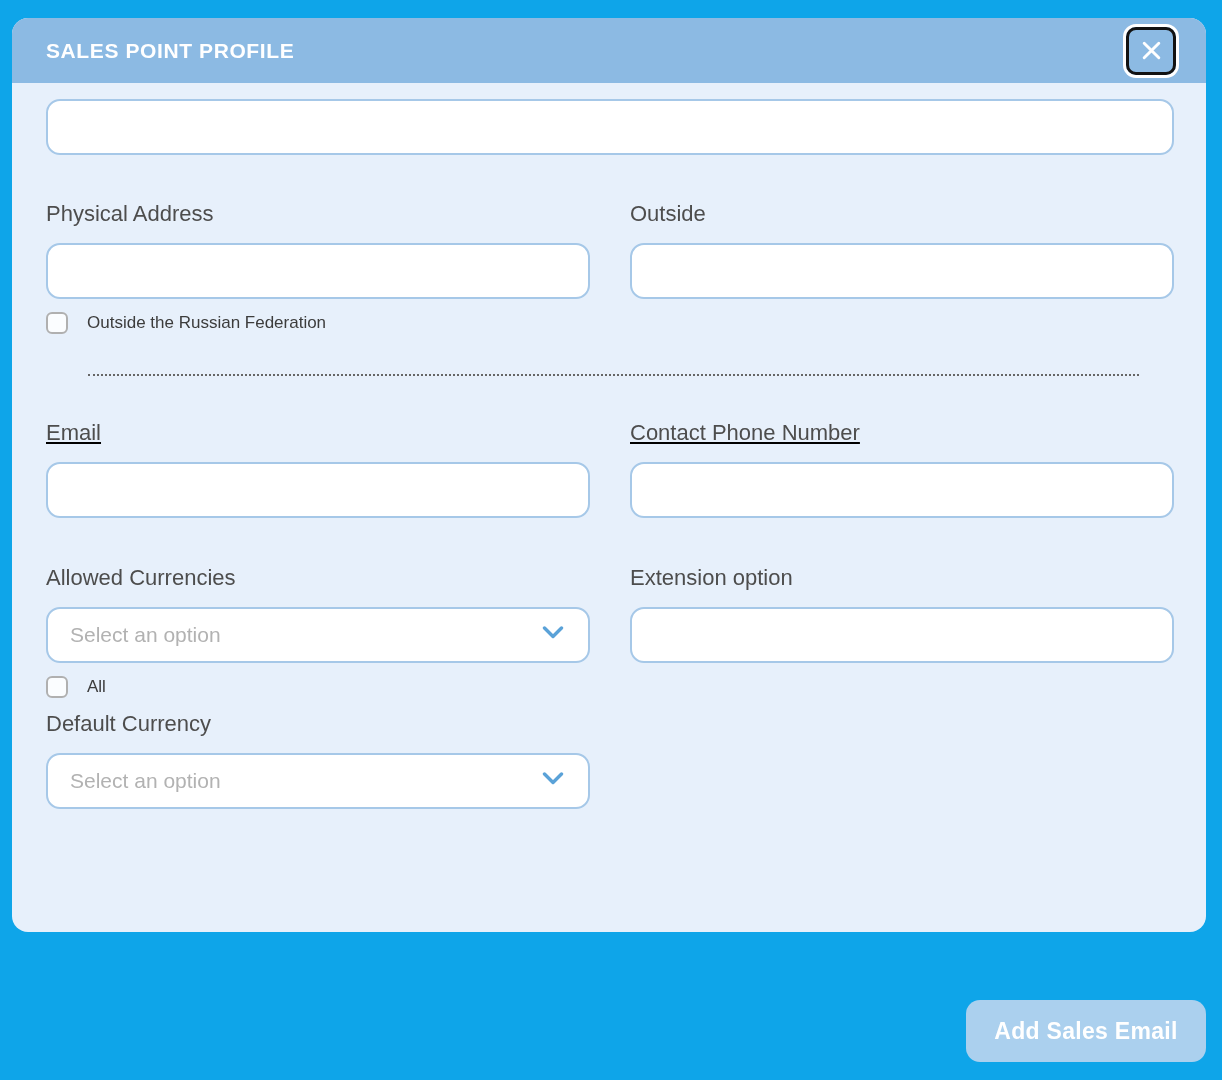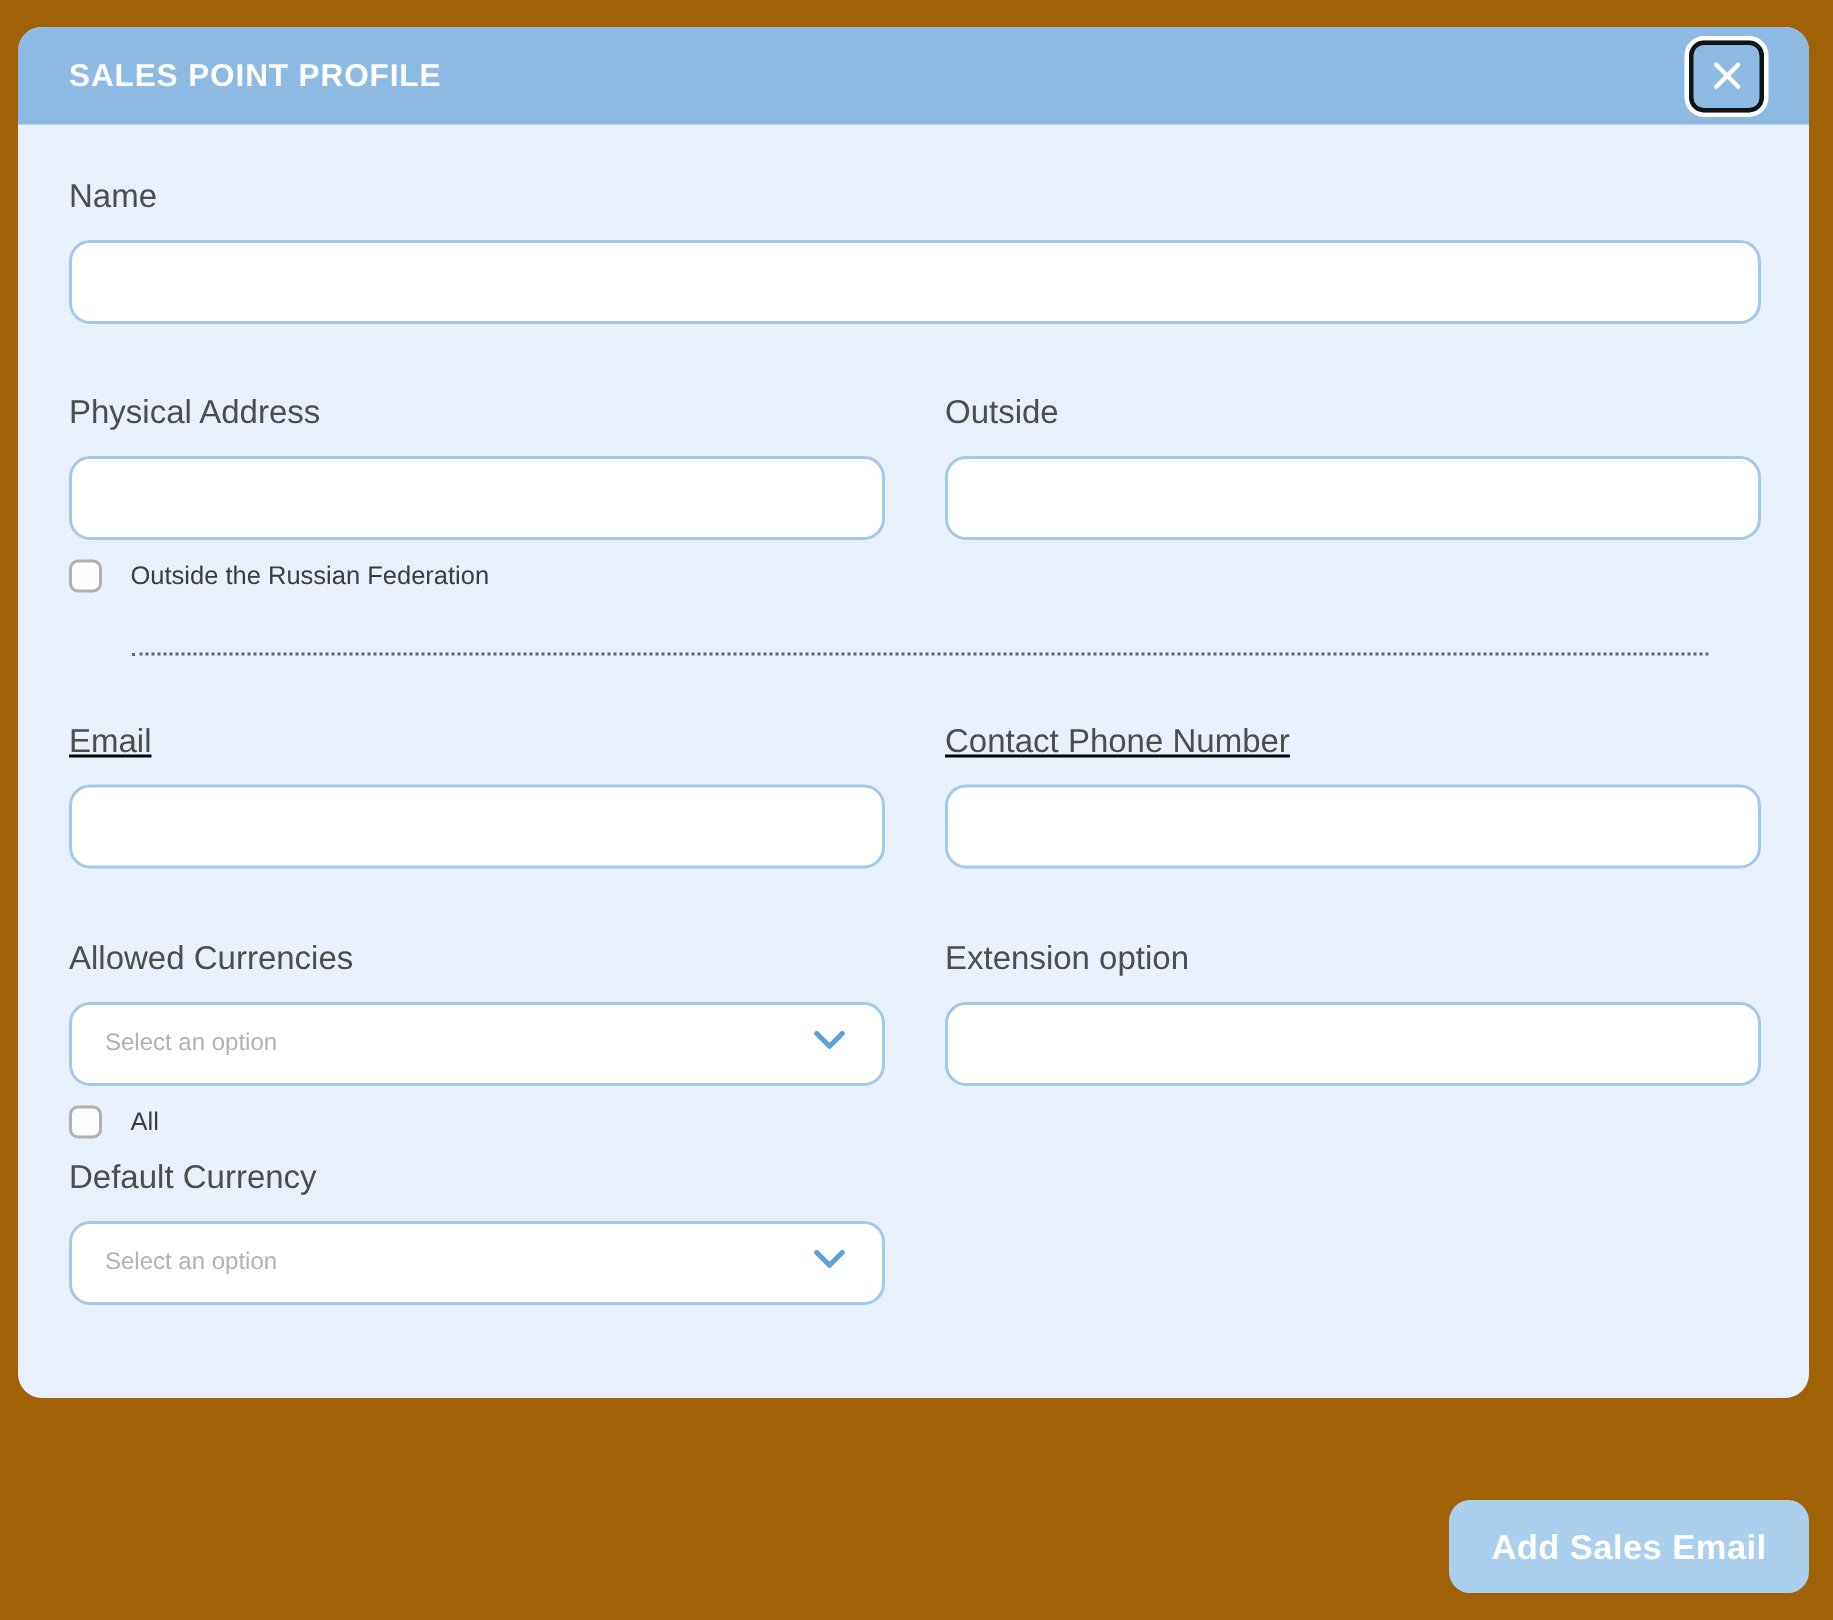--- a/index.html
+++ b/index.html
@@ -3,21 +3,21 @@
 <meta charset="utf-8">
 <style>
   * { margin: 0; padding: 0; box-sizing: border-box; }
   html, body { background: #ffffff; }
   body {
     font-family: "Liberation Sans", sans-serif;
     width: 1222px; height: 1080px;
     position: relative;
     overflow: hidden;
   }
-  .page { position: absolute; inset: 0; background: #a16207; }
+  .page { position: absolute; inset: 0; background: #0ea5e9; }
 
   .modal {
     position: absolute;
     left: 12px; top: 18px;
     width: 1194px; height: 914px;
     background: #e7f0fb;
     border-radius: 16px;
     overflow: hidden;
   }
   .modal-header {
@@ -76,21 +76,21 @@
     height: 56px;
     margin-top: 16px;
     background: #ffffff;
     border: 2px solid #a6c8e8;
     border-radius: 14px;
     padding: 0 24px 0 22px;
     cursor: pointer;
   }
   .select-placeholder {
     color: #b2b2b2;
-    font-size: 16px;
+    font-size: 21px;
   }
 
   .grid-2 {
     display: grid;
     grid-template-columns: 1fr 1fr;
     column-gap: 40px;
   }
 
   .checkbox-row {
     display: flex;
@@ -151,21 +151,20 @@
         <span>
           <svg width="27" height="27" viewBox="0 0 24 24">
             <path d="M5.5 5.5 L18.5 18.5 M18.5 5.5 L5.5 18.5" stroke="#ffffff" stroke-width="2.6" stroke-linecap="round"></path>
           </svg>
         </span>
       </button>
     </div>
 
     <div class="modal-body">
 
-      <div class="field-label mt-35">Name</div>
       <input class="text-input" type="text" value="" style="">
 
       <div class="grid-2 mt-46">
         <div>
           <div class="field-label">Physical Address</div>
           <input class="text-input" type="text" value="" style="">
           <div class="checkbox-row">
             <div class="checkbox" role="checkbox" aria-checked="false"></div>
             <div class="checkbox-label">Outside the Russian Federation</div>
           </div>

